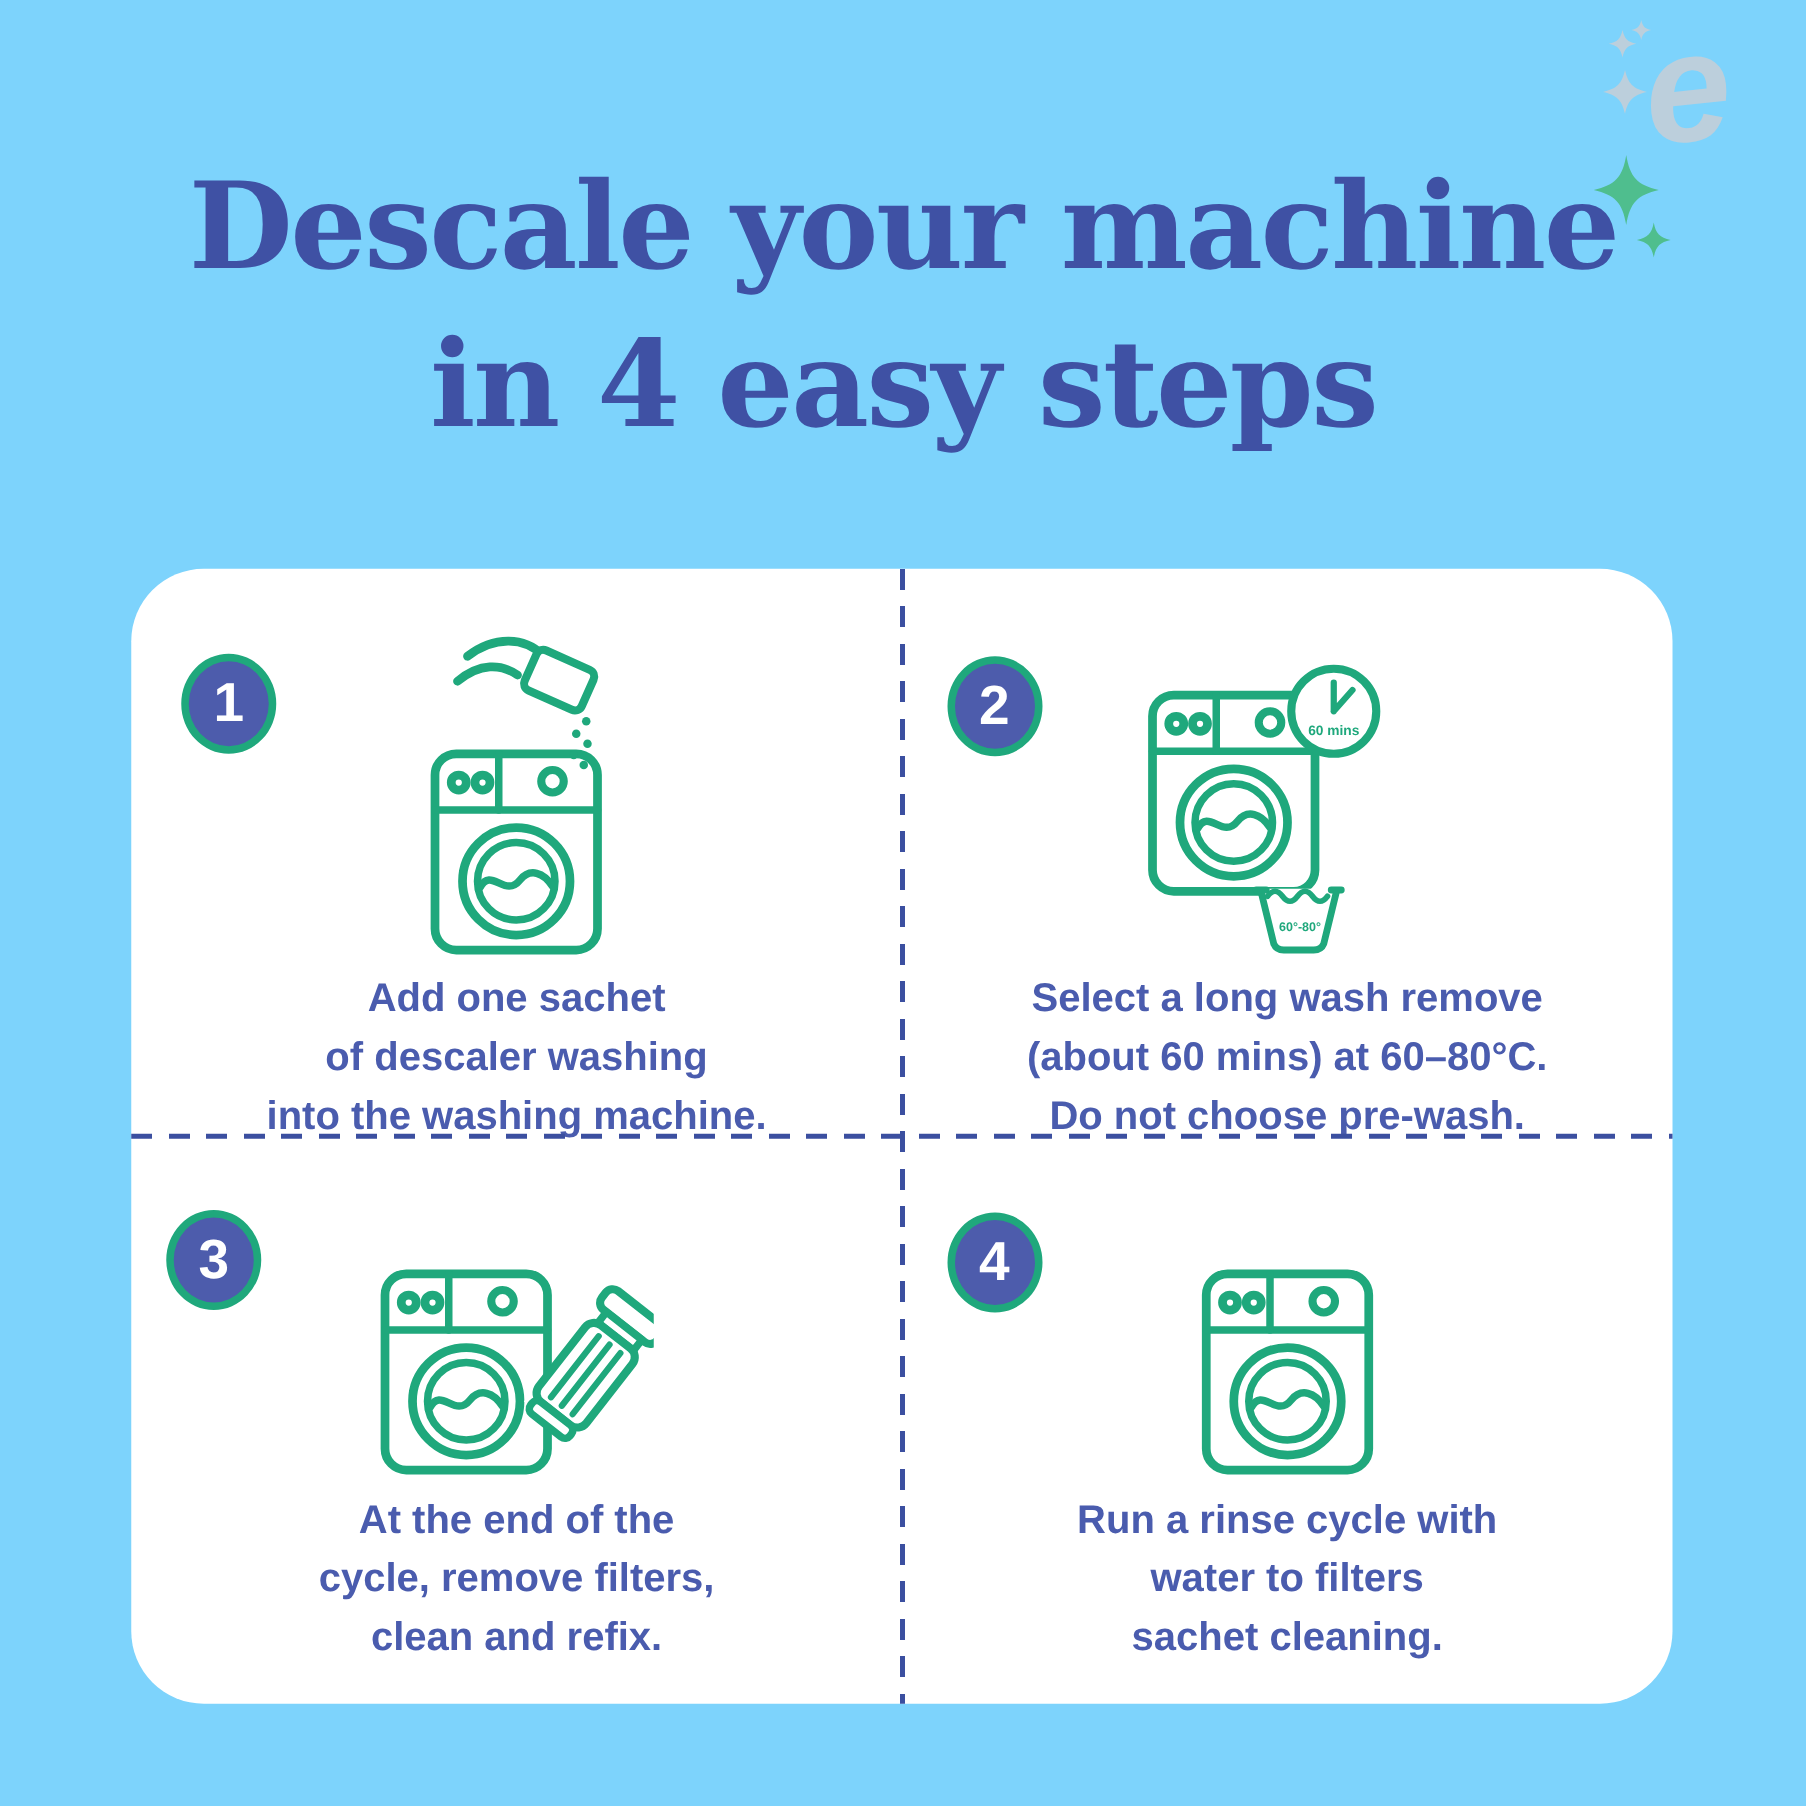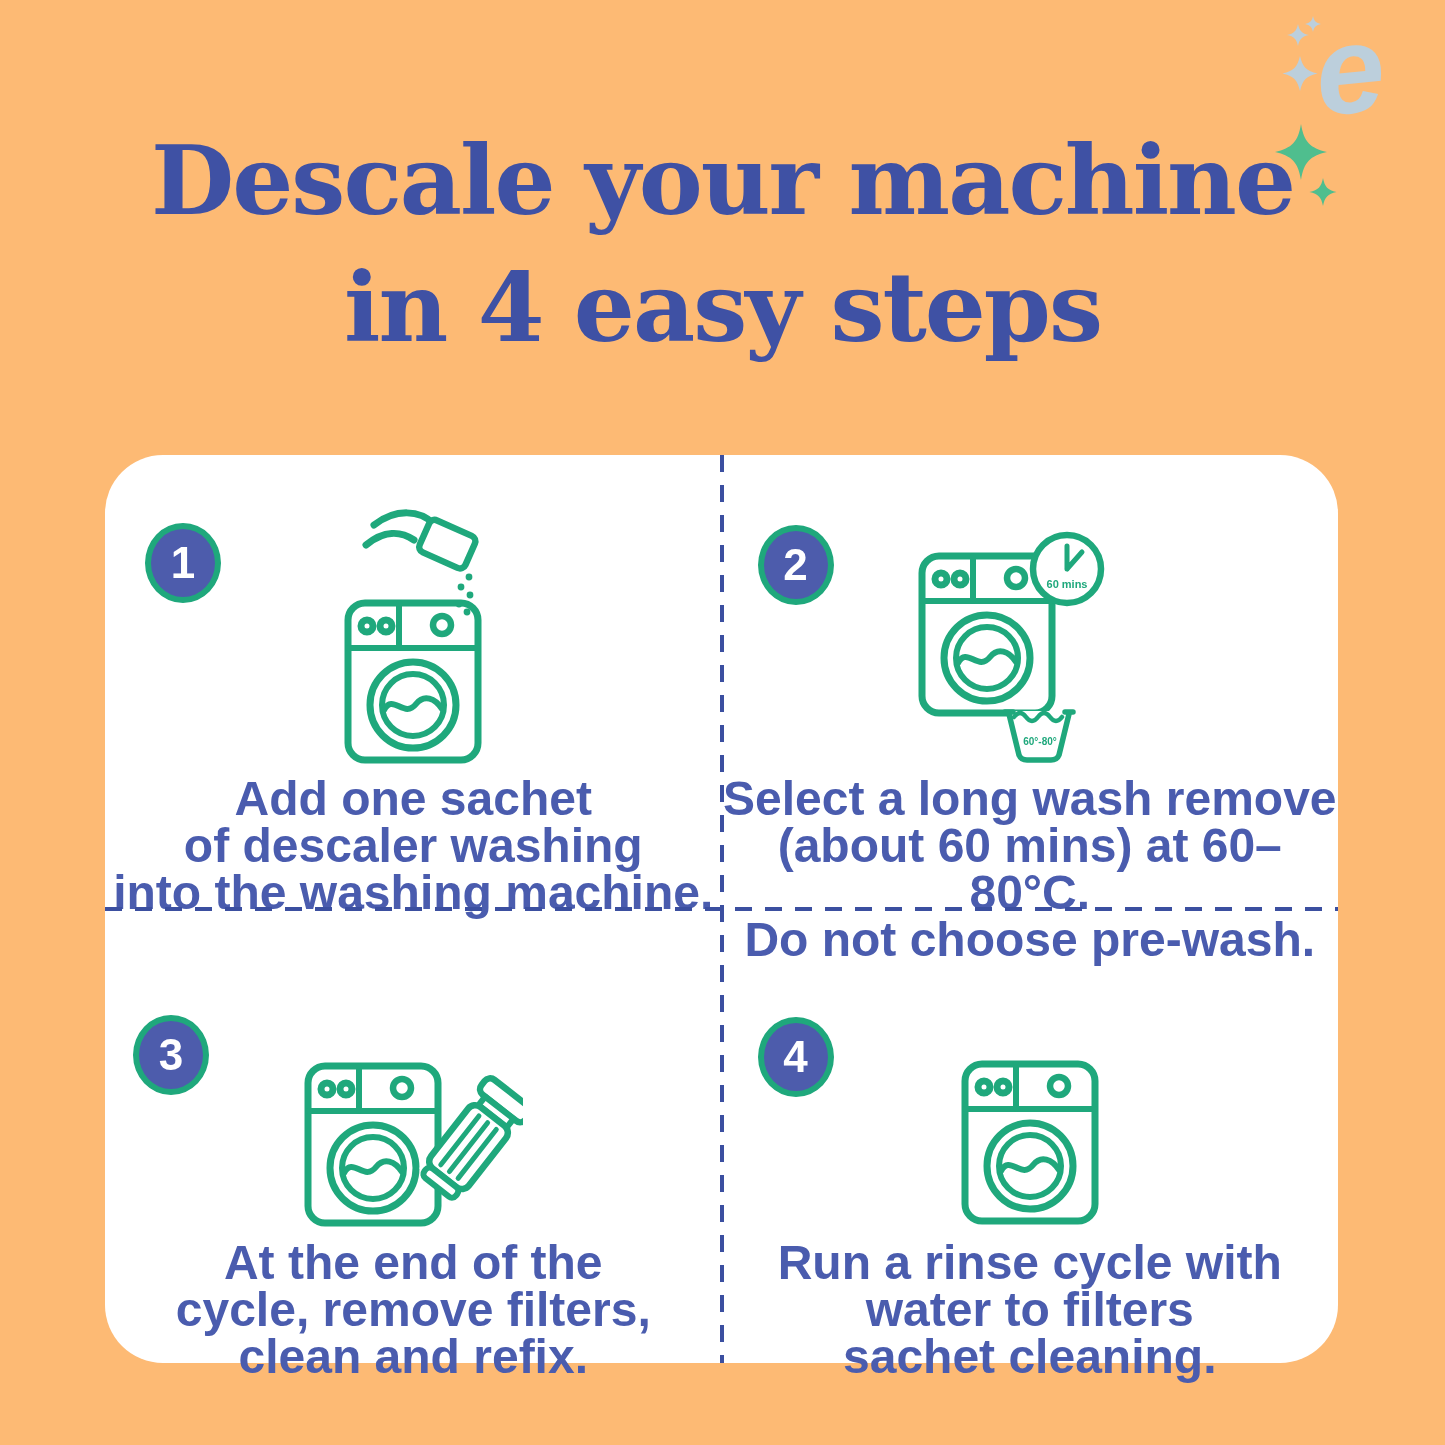--- a/index.html
+++ b/index.html
@@ -1,18 +1,18 @@
 <!DOCTYPE html>
 <html><head>
 <meta charset="utf-8">
 <style>
   html,body{margin:0;padding:0;background:#8fc6da;}
   .canvas{
     position:relative;width:1445px;height:1445px;overflow:hidden;
-    background:#fdba74;
+    background:#7dd3fc;
     font-family:"Liberation Sans",sans-serif;
   }
   
   .title{
     position:absolute;top:118px;left:0;width:100%;
     text-align:center;
     font-family:"DejaVu Serif",serif;
     font-weight:bold;
     font-size:96px;
     line-height:1.32;
@@ -37,28 +37,28 @@
   .divider-h{
     position:absolute;left:0;right:0;top:calc(50% - 2px);height:4px;
     background:repeating-linear-gradient(to right,#3b4fa0 0 17px,transparent 17px 30px);
   }
   
   .quad{
     position:relative;
     display:flex;flex-direction:column;align-items:center;
   }
   .quad .icon-box{
-    display:flex;align-items:flex-start;justify-content:center;
+    display:flex;align-items:center;justify-content:center;
   }
   .q-top .icon-box{margin-top:48px;height:262px;}
   .q-bottom .icon-box{margin-top:96px;height:170px;}
   .step-text{
     margin-top:10px;
     text-align:center;
-    font-size:48px;
+    font-size:32px;
     line-height:47px;
     font-weight:bold;
     color:#4a5cae;
   }
   .badge{
     position:absolute;
     width:64px;height:68px;border-radius:50%;
     background:#4d5cac;border:6px solid #1fa87c;
     display:flex;align-items:center;justify-content:center;
     color:#ffffff;font-size:44px;font-weight:bold;

